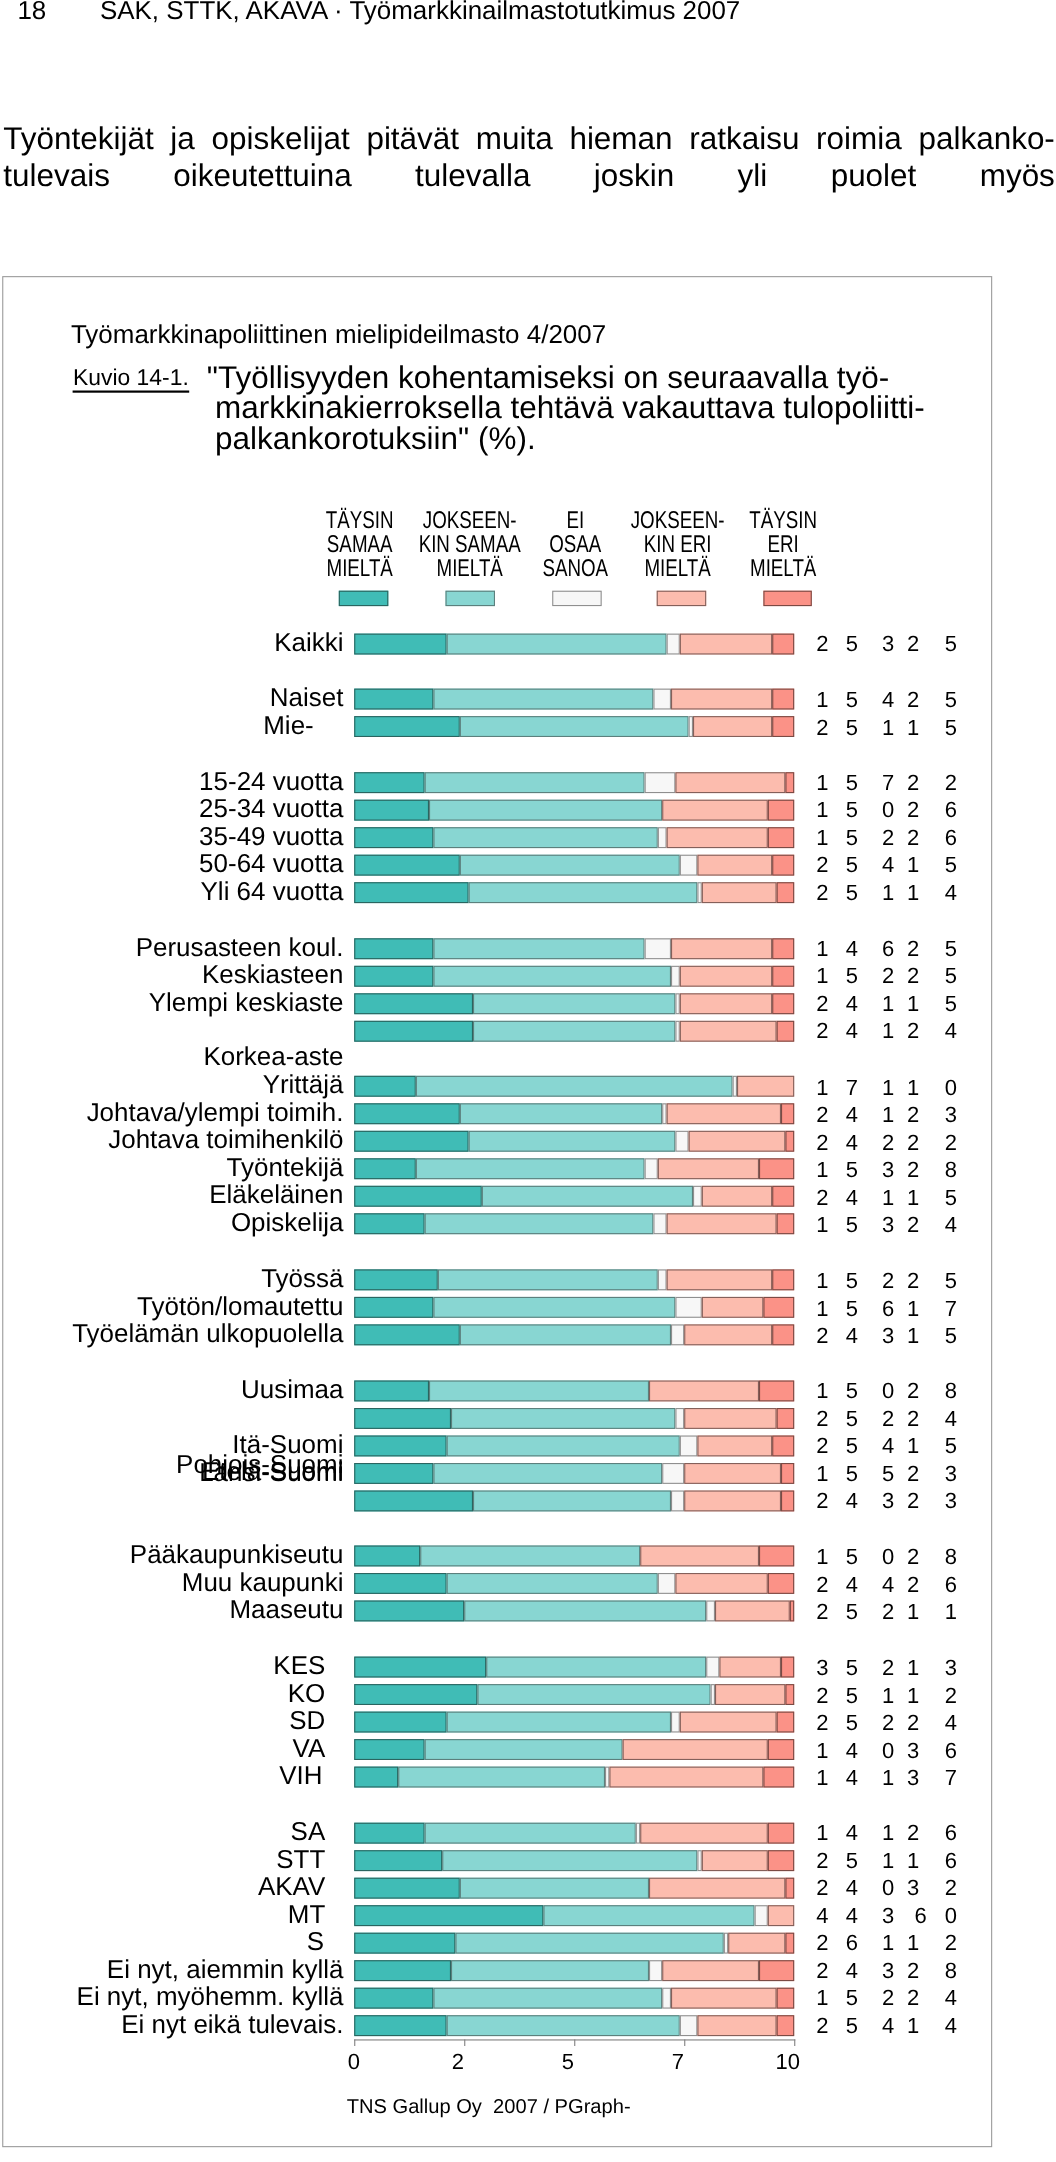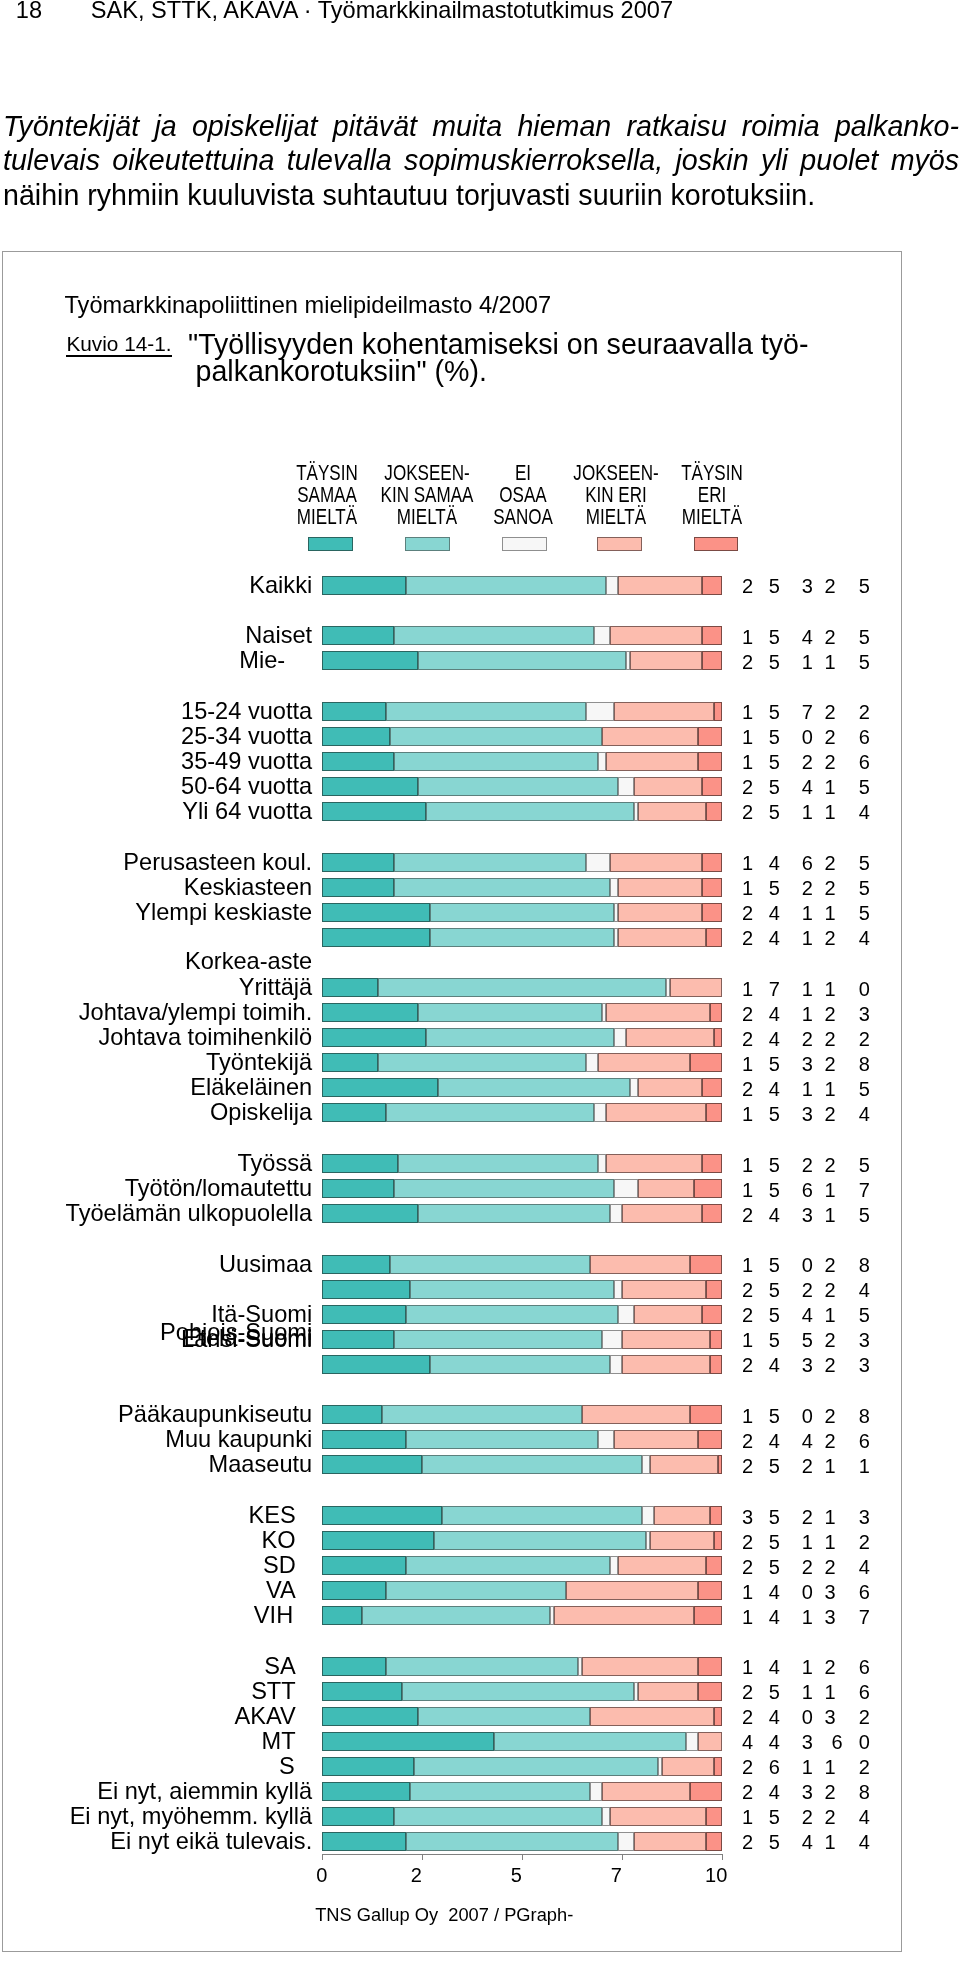--- a/index.html
+++ b/index.html
@@ -13,21 +13,21 @@
   color: #000;
   position: relative;
   overflow: hidden;
 }
 .page-header { position:absolute; left:0; top:0; width:960px; font-size:23.6px; white-space:nowrap; }
 .page-header .pnum { position:absolute; left:15.8px; top:-3px; }
 .page-header .htext { position:absolute; left:90.8px; top:-3px; }
 
 .intro { position:absolute; left:3px; top:108.8px; width:956px; font-size:28.6px; line-height:34.6px; }
 .intro .ln { display:block; white-space:nowrap; height:34.6px; }
-.intro .just { display:flex; justify-content:space-between;font-style:italic; }
+.intro .just { display:flex; justify-content:space-between; }
 .intro .just > span { white-space:pre; }
 
 .figbox { position:absolute; left:1.6px; top:251.2px; width:900px; height:1701px; border:1px solid #9b9b9b; background:#fff; }
 
 .survey-title { position:absolute; left:64.5px; top:293px; font-size:23.6px; line-height:24px; white-space:nowrap; }
 .kuvio-wrap { position:absolute; left:66.4px; top:334.2px; font-size:20.8px; line-height:20px; white-space:nowrap; }
 .kuvio-wrap .u { border-bottom:2px solid #000; padding-bottom:0px; }
 .figtitle { position:absolute; left:188px; top:330.5px; width:720px; font-size:28.6px; line-height:27.9px; }
 .figtitle .ln { display:block; white-space:nowrap; }
 .figtitle .ln.i { padding-left:7.5px; }
@@ -65,34 +65,33 @@
       <span>muita</span>
       <span>hieman</span>
       <span>ratkaisu</span>
       <span>roimia</span>
       <span>palkanko-</span>
     </div>
   <div class="ln just">
       <span>tulevais</span>
       <span>oikeutettuina</span>
       <span>tulevalla</span>
-      <span>sopimuskierroksella,</span>
       <span>joskin</span>
       <span>yli</span>
       <span>puolet</span>
       <span>myös</span>
     </div>
-  <div class="ln">näihin ryhmiin kuuluvista suhtautuu torjuvasti suuriin korotuksiin.</div>
 </div>
 
 <div class="figbox"></div>
 <div class="survey-title">Työmarkkinapoliittinen mielipideilmasto 4/2007</div>
 <div class="kuvio-wrap"><span class="u">Kuvio 14-1.</span></div>
 <div class="figtitle">
   <div class="ln">"Työllisyyden kohentamiseksi on seuraavalla työ-</div>
+  <div class="ln i">markkinakierroksella tehtävä vakauttava tulopoliitti-</div>
   <div class="ln i">palkankorotuksiin" (%).</div>
 </div>
 
 <div class="legend">
   <div class="item" style="left:226.5px; top:462.4px;">
     <div class="lbl">
         <div>TÄYSIN</div>
         <div>SAMAA</div>
         <div>MIELTÄ</div>
       </div>

